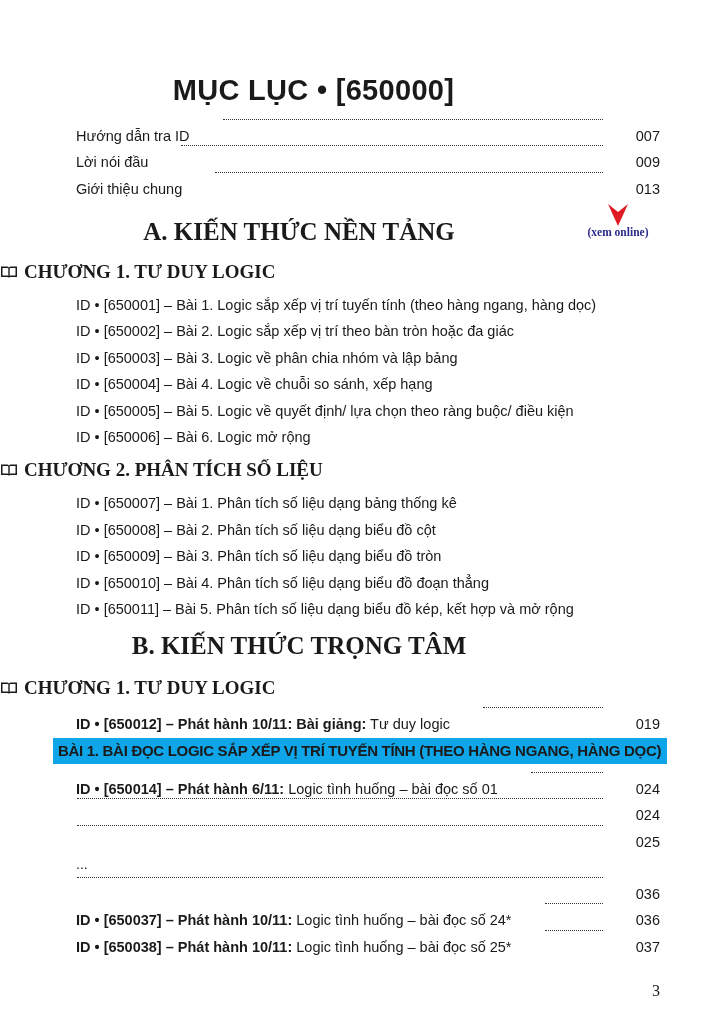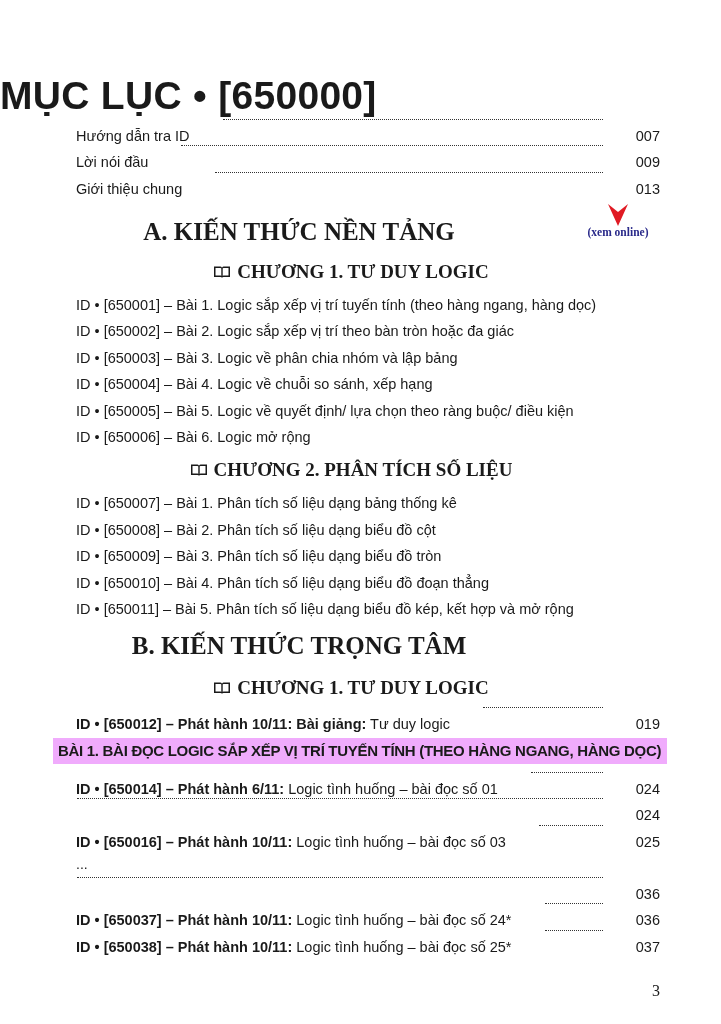--- a/index.html
+++ b/index.html
@@ -3,62 +3,62 @@
   <meta charset="utf-8">
   <style>
     html, body { margin: 0; padding: 0; background: #ffffff; }
     body {
       width: 721px; height: 1024px; position: relative; overflow: hidden;
       font-family: "Liberation Sans", "DejaVu Sans", sans-serif;
       color: #1a1a1a;
     }
     .page-title {
       position: absolute; left: 0; width: 627px; top: 74px;
-      text-align: left; font-size: 39px; font-weight: bold; letter-spacing: 0.3px;
+      text-align: center; font-size: 29px; font-weight: bold; letter-spacing: 0.3px;
       font-family: "Liberation Sans", sans-serif;
     }
     .toc-row {
       position: absolute; left: 76px; width: 584px; height: 22px;
       display: flex; align-items: flex-end; font-size: 14.5px; white-space: nowrap; gap: 32px;
     }
     .toc-row .label { flex: none; }
     .toc-row .leader {
       flex: 1 1 auto; overflow: hidden; margin: 0 1px;
       border-bottom: 1.5px dotted #333; height: 0; align-self: baseline;
       position: relative; top: -3px;
     }
     .toc-row .pg { flex: none; }
     .section-title {
       position: absolute; left: 0; width: 598px; text-align: center;
       font-family: "Liberation Serif", "DejaVu Serif", serif;
       font-weight: bold; font-size: 25px;
     }
     .chapter-title {
-      position: absolute; left: 0; width: 622px; text-align: center;
+      position: absolute; left: 0; width: 622px; 
       font-family: "Liberation Serif", "DejaVu Serif", serif;
-      font-weight: bold; font-size: 19px; padding-left: 40px;
+      font-weight: bold; font-size: 19px;
     }
     .book-icon {
       display: inline-block; width: 18px; height: 14px; position: relative;
       margin-right: 6px; vertical-align: -1px;
     }
     .book-icon svg { width: 18px; height: 14px; display: block; }
     .lesson {
       position: absolute; left: 76px; font-size: 14.5px; white-space: nowrap;
     }
     .lesson b { font-weight: normal; }
     .xem-online {
       position: absolute; left: 578px; top: 203px; width: 80px; text-align: center;
       font-family: "Liberation Serif", serif;
     }
     .xem-online .arrow { width: 22px; height: 24px; margin: 0 auto; display: block; }
     .xem-online .txt { font-size: 11.5px; font-weight: bold; color: #2a2a8a; display: block; margin-top: -1px; }
     .subsection-bar {
       position: absolute; left: 53px; width: 614px; top: 738px; height: 26px;
-      background: #f0abfc; font-size: 15px; font-weight: bold; line-height: 26px;
+      background: #0ea5e9; font-size: 15px; font-weight: bold; line-height: 26px;
       padding-left: 5px; box-sizing: border-box; white-space: nowrap; letter-spacing: -0.3px;
     }
     .ellipsis { position: absolute; left: 76px; top: 856px; font-size: 14px; }
     .page-number {
       position: absolute; left: 652px; top: 982px; font-size: 16px;
       font-family: "Liberation Serif", serif;
     }
   </style>
 </head>
 <body>
@@ -139,21 +139,20 @@
 <div class="toc-row" style="top:775px">
   <span class="label"><b>ID • [650014] – Phát hành 6/11:</b><span> Logic tình huống – bài đọc số 01</span></span>
   <span class="leader"></span>
   <span class="pg">024</span>
 </div>
 <div class="toc-row" style="top:801px">
   <span class="leader"></span>
   <span class="pg">024</span>
 </div>
 <div class="toc-row" style="top:828px">
-  <span class="label"><b>ID • [650016] – Phát hành 10/11:</b><span> Logic tình huống – bài đọc số 03</span></span>
   <span class="leader"></span>
   <span class="pg">025</span>
 </div>
 
 <div class="ellipsis">...</div>
 
 <div class="toc-row" style="top:880px">
   <span class="leader"></span>
   <span class="pg">036</span>
 </div>

